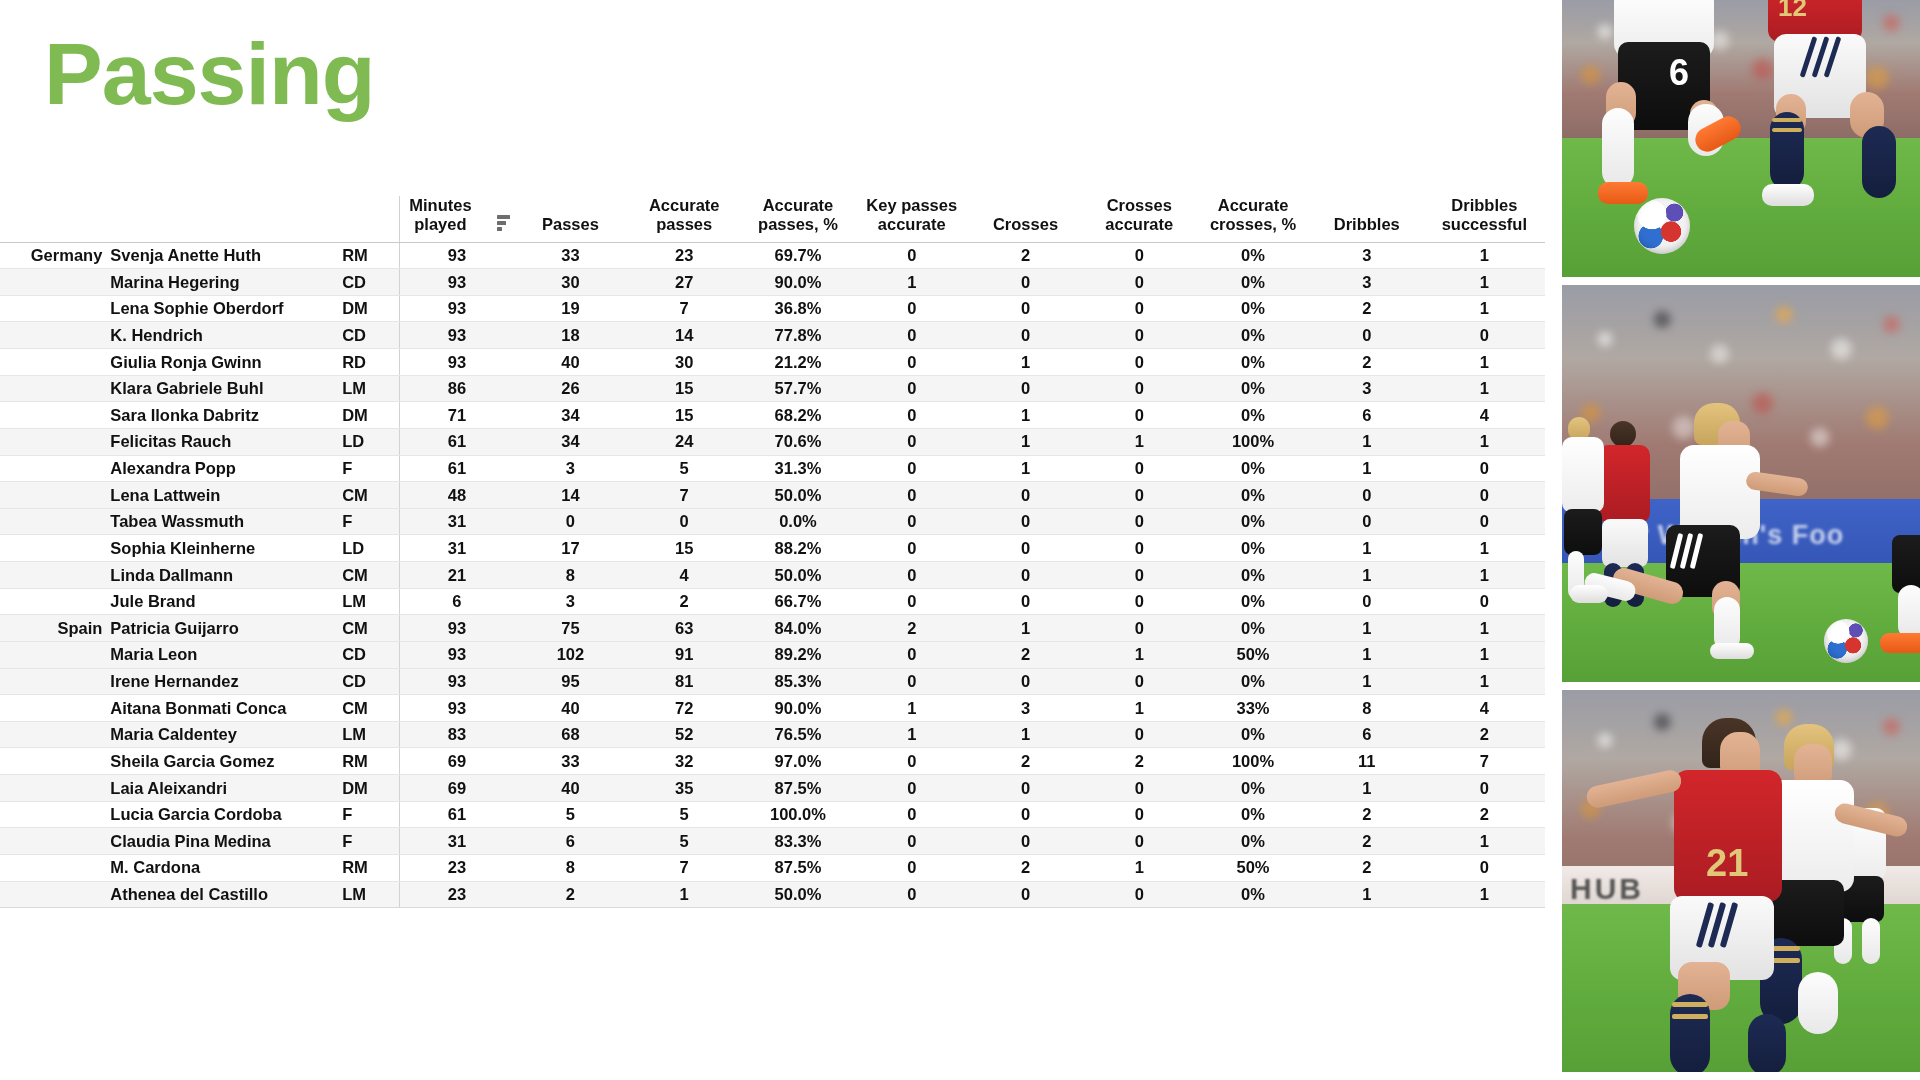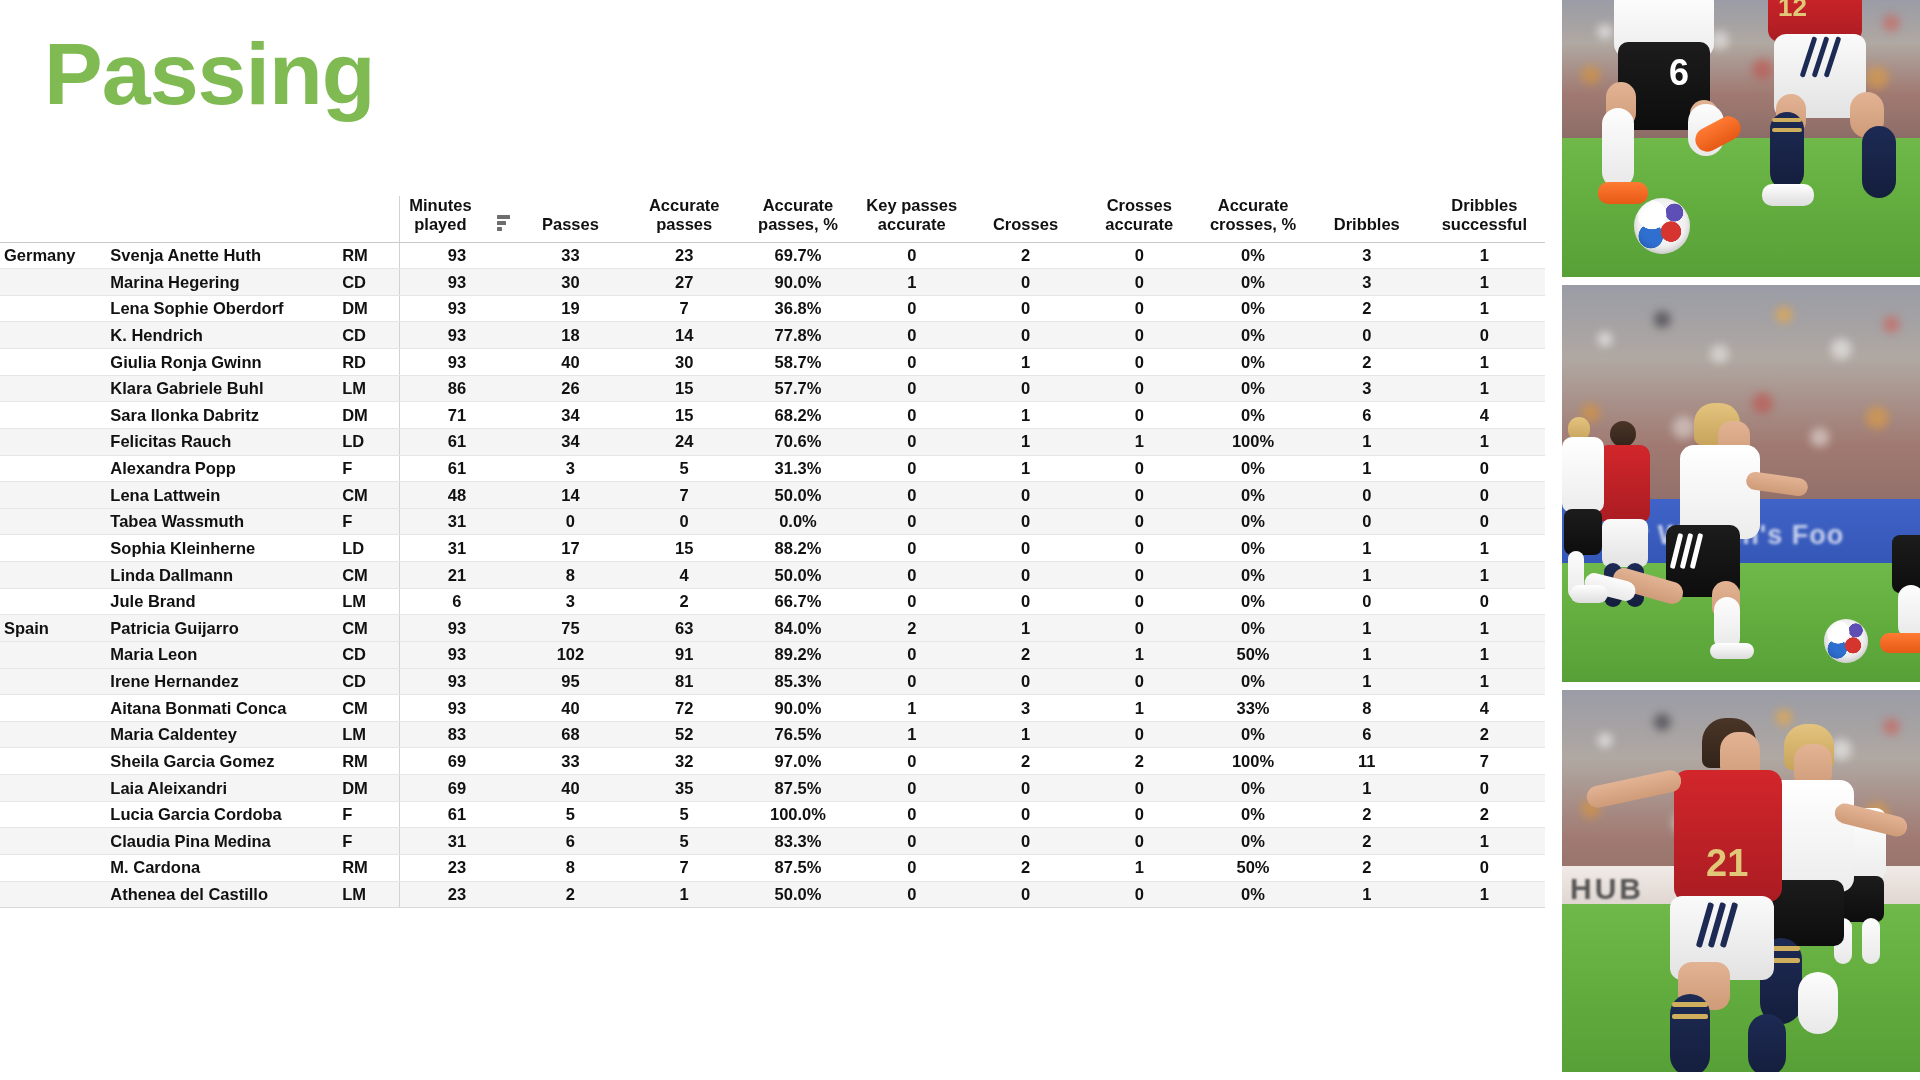--- a/index.html
+++ b/index.html
@@ -75,21 +75,21 @@
   .sort-icon i:nth-child(3){ width: 5px; }
 
   table.stats td {
     padding: 2.5px 4px;
     line-height: 1.25;
     font-weight: bold;
     font-size: 16.5px;
     border-bottom: 1px solid #e6e6e6;
     white-space: nowrap;
   }
-  td.td-team   { text-align: left;  padding-left: 14px; border-bottom: none; }
+  td.td-team   { text-align: right;  padding-left: 14px; border-bottom: none; }
   td.td-player { text-align: left;  padding-left: 10px; }
   td.td-pos    { text-align: left;  padding-left: 6px; }
   td.td-num    { text-align: center; }
   td.td-minutes{ border-left: 1.5px solid #d2d2d2; text-align:center; }
 
   tr.zebra td { background: #f5f5f5; }
   tr.group-start td { border-top: 1px solid #cfcfcf; }
   tr.group-start td.td-team { border-top: 1px solid #cfcfcf; }
   tbody tr:last-child td { border-bottom: 1.5px solid #d9d9d9; }
 
@@ -300,21 +300,21 @@
             <td class="td-num">0</td>
             <td class="td-num">0</td>
           </tr>
           <tr>
             <td class="td-team"></td>
             <td class="td-player">Giulia Ronja Gwinn</td>
             <td class="td-pos">RD</td>
             <td class="td-num td-minutes">93</td>
             <td class="td-num">40</td>
             <td class="td-num">30</td>
-            <td class="td-num">58.7%</td>
+            <td class="td-num">21.2%</td>
             <td class="td-num">0</td>
             <td class="td-num">1</td>
             <td class="td-num">0</td>
             <td class="td-num">0%</td>
             <td class="td-num">2</td>
             <td class="td-num">1</td>
           </tr>
           <tr class="zebra">
             <td class="td-team"></td>
             <td class="td-player">Klara Gabriele Buhl</td>

